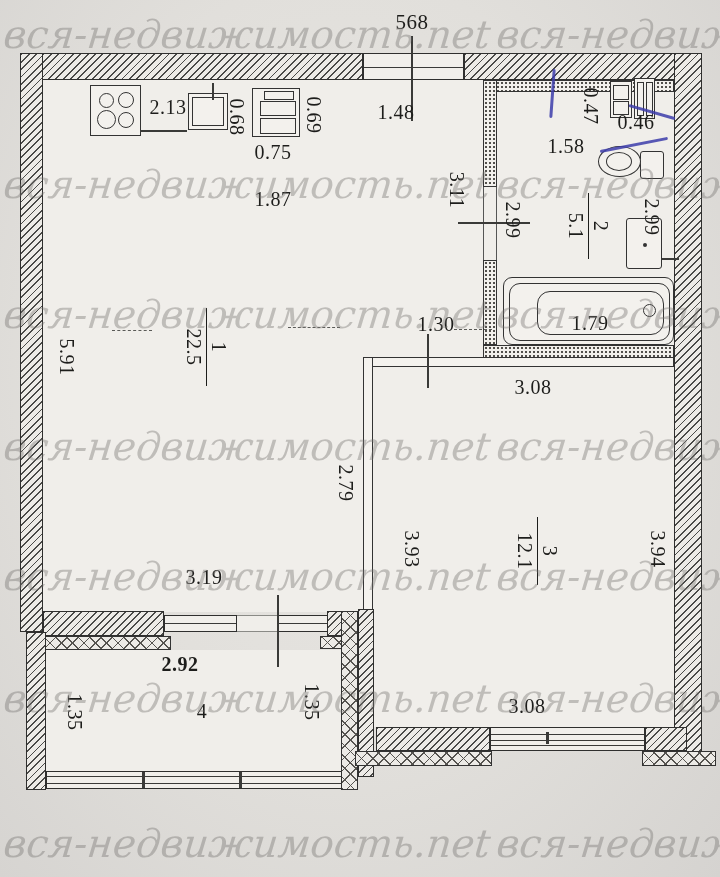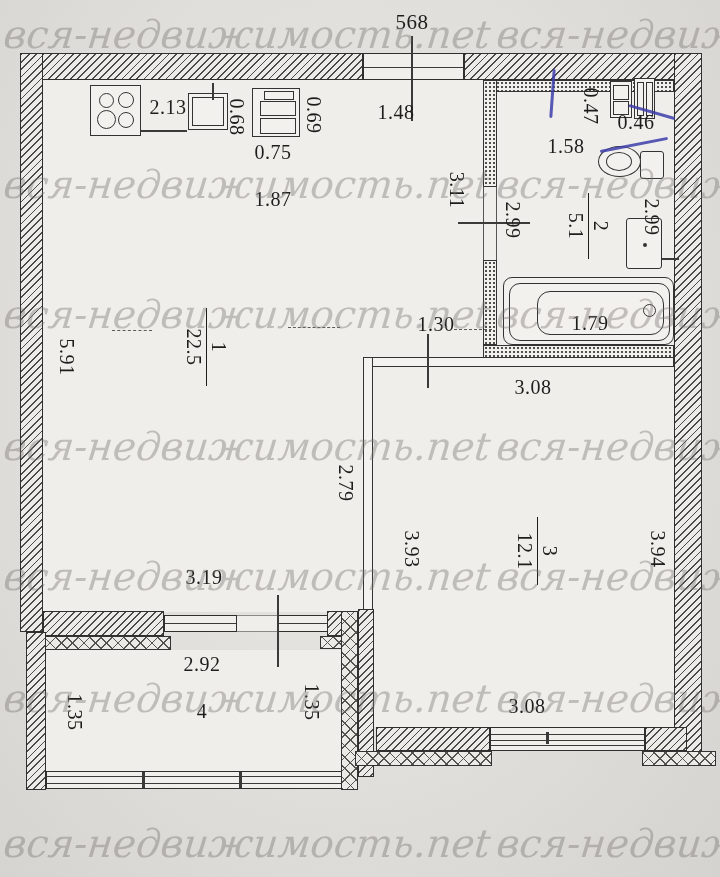--- a/index.html
+++ b/index.html
@@ -150,21 +150,21 @@
   <div class="dim" style="left:168px;top:107px;">2.13</div>
   <div class="dim" style="left:273px;top:152px;">0.75</div>
   <div class="dim" style="left:396px;top:112px;">1.48</div>
   <div class="dim" style="left:273px;top:199px;">1.87</div>
   <div class="dim" style="left:566px;top:146px;">1.58</div>
   <div class="dim" style="left:636px;top:122px;">0.46</div>
   <div class="dim" style="left:590px;top:323px;">1.79</div>
   <div class="dim" style="left:436px;top:324px;">1.30</div>
   <div class="dim" style="left:533px;top:387px;">3.08</div>
   <div class="dim" style="left:204px;top:577px;">3.19</div>
-  <div class="dim" style="left:202px;top:664px;">2.92</div>
+  <div class="dim" style="left:180px;top:664px;font-weight:bold;">2.92</div>
   <div class="dim" style="left:202px;top:711px;">4</div>
   <div class="dim" style="left:527px;top:706px;">3.08</div>
 
   <div class="dim v" style="left:236px;top:117px;">0.68</div>
   <div class="dim v" style="left:313px;top:115px;">0.69</div>
   <div class="dim v" style="left:456px;top:190px;">3.11</div>
   <div class="dim v" style="left:512px;top:220px;">2.99</div>
   <div class="dim v" style="left:590px;top:106px;">0.47</div>
   <div class="dim v" style="left:651px;top:217px;">2.99</div>
   <div class="dim v" style="left:66px;top:357px;">5.91</div>

